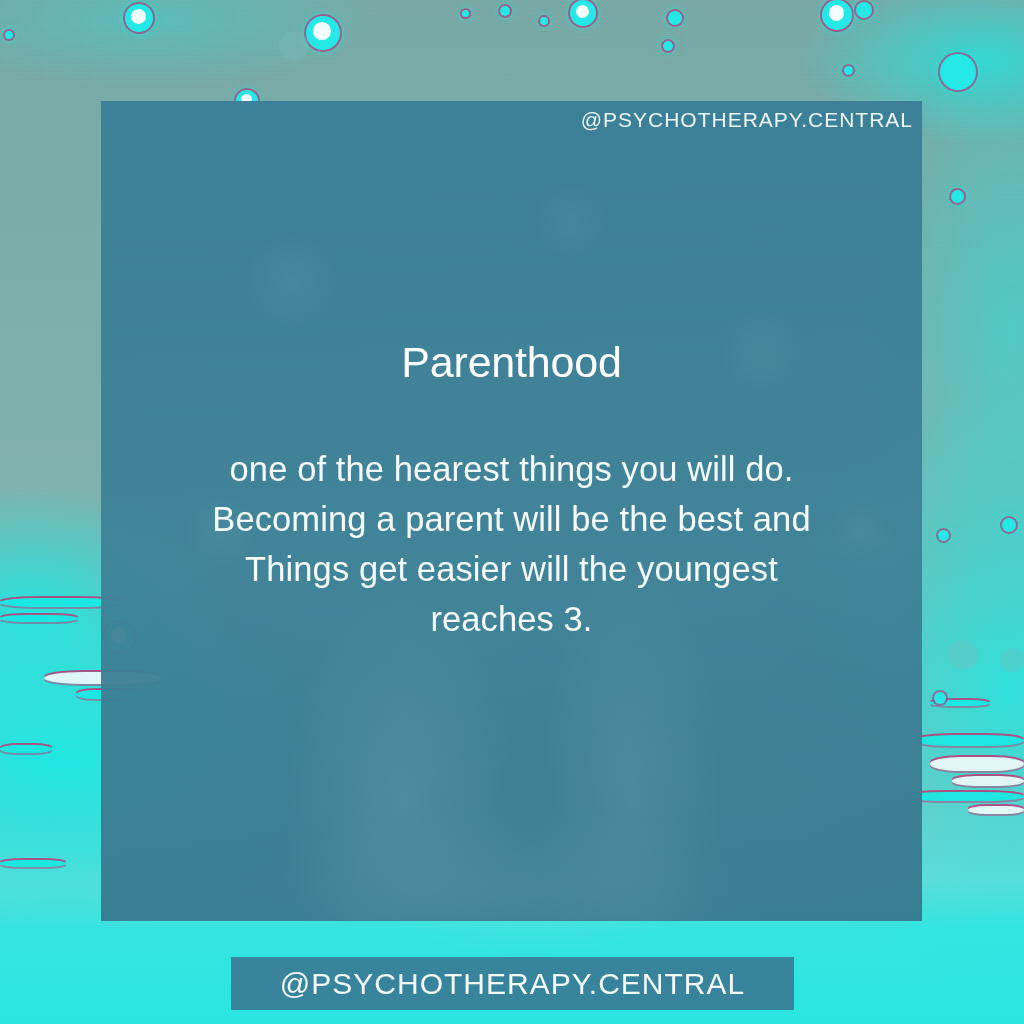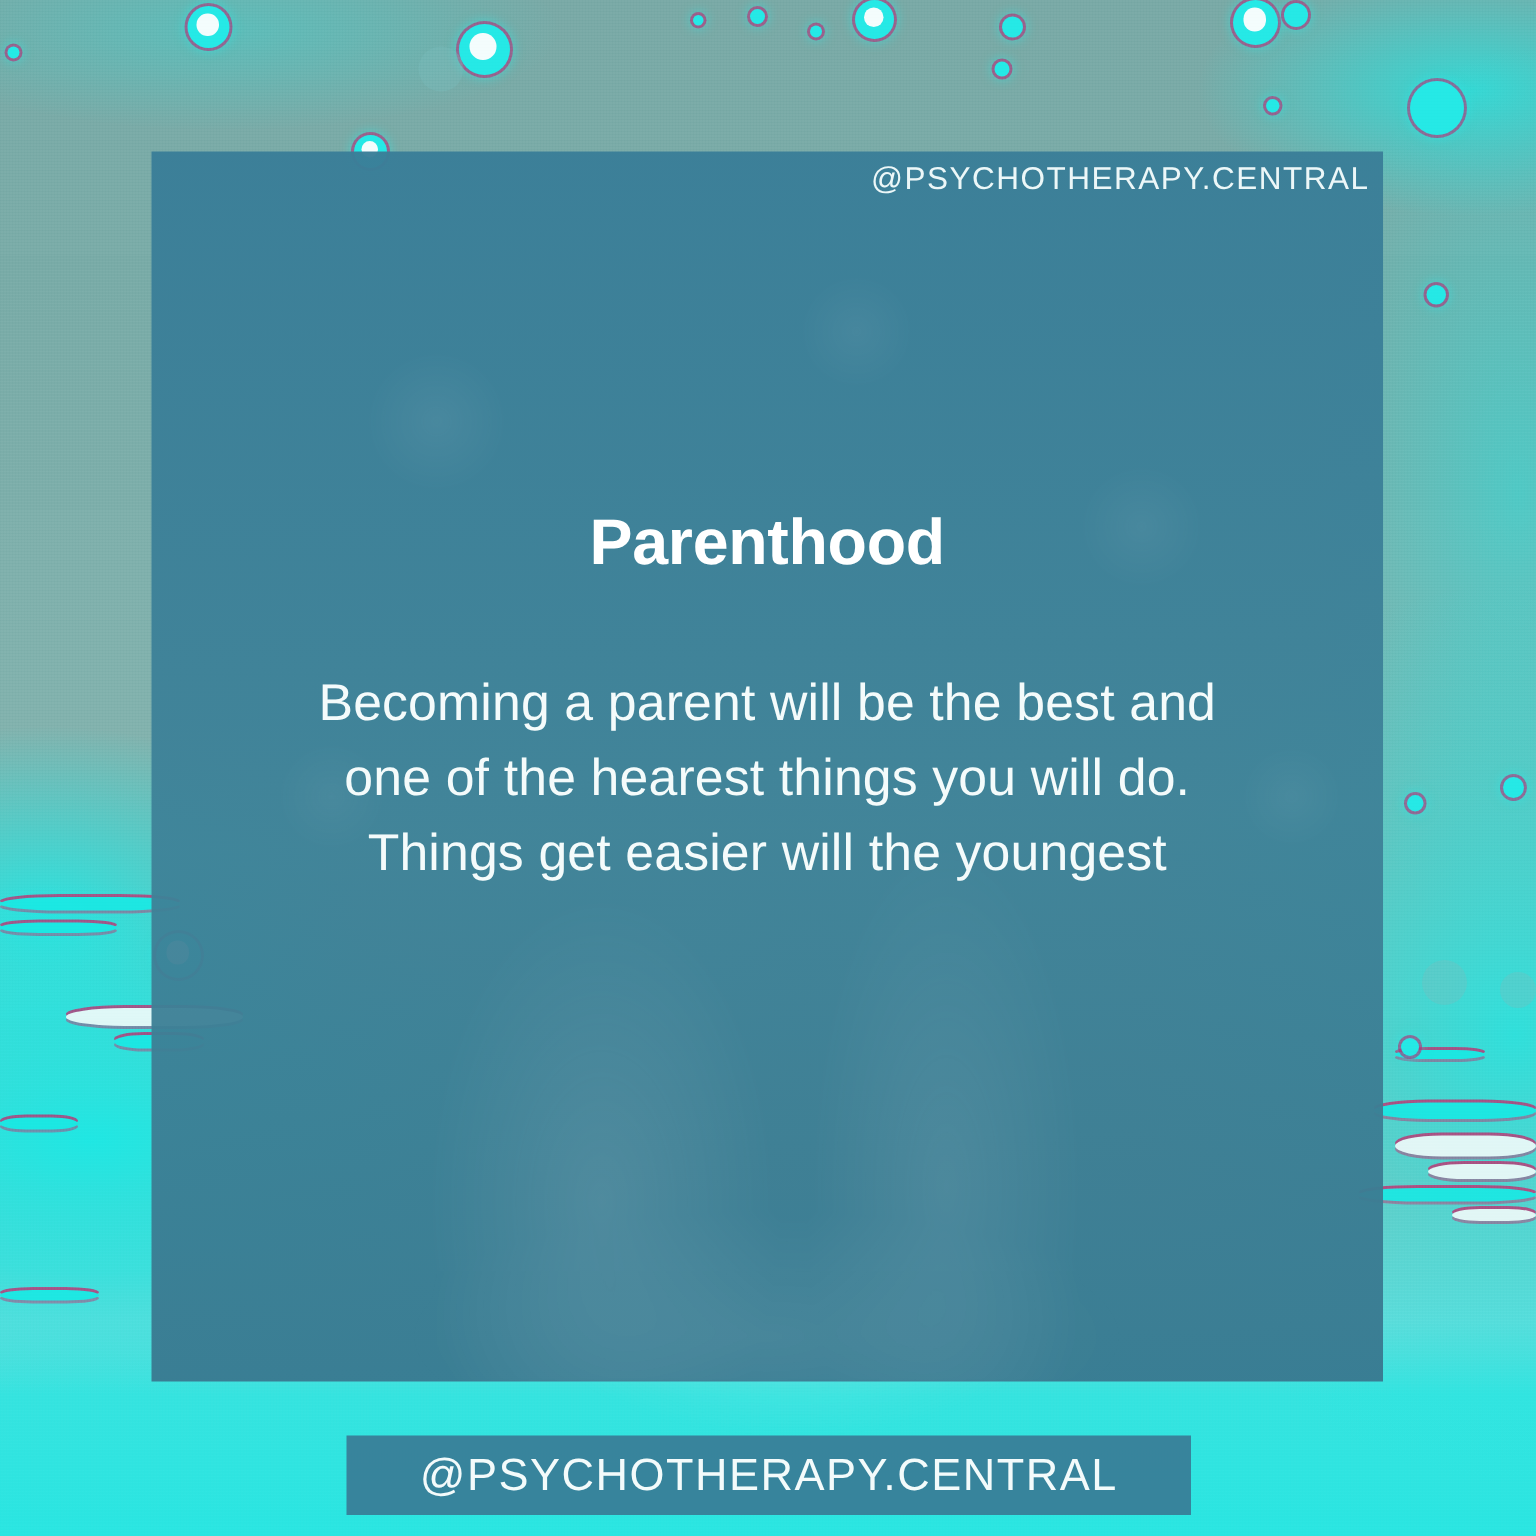--- a/index.html
+++ b/index.html
@@ -167,21 +167,21 @@
     left: 0;
     right: 0;
     top: 238px;
     text-align: center;
     padding: 0 26px;
   }
 
   .quote-title {
     color: #ffffff;
     font-size: 43px;
-    font-weight: 700;
+    font-weight: 400;
     line-height: 1.1;
     letter-spacing: -0.2px;
     margin: 0 0 58px 0;
   }
 
   .quote-text {
     color: #f4fbfb;
     font-size: 34.5px;
     font-weight: 400;
     line-height: 50px;
@@ -262,23 +262,24 @@
 
   <div class="quote-card">
     <div class="card-texture"></div>
 
     <div class="watermark-top">@PSYCHOTHERAPY.CENTRAL</div>
 
     <div class="quote-body">
       <h1 class="quote-title">Parenthood</h1>
 
       <p class="quote-text" id="quote-text">
+          <span class="line">one of the hearest things you will do.</span>
           <span class="line">Becoming a parent will be the best and</span>
-          <span class="line">one of the hearest things you will do.</span>
           <span class="line">Things get easier will the youngest</span>
+          <span class="line">reaches 3.</span>
         </p>
     </div>
   </div>
 
   <div class="bottom-banner">
     <span class="bottom-banner-label">@PSYCHOTHERAPY.CENTRAL</span>
   </div>
 
 </div>
 

